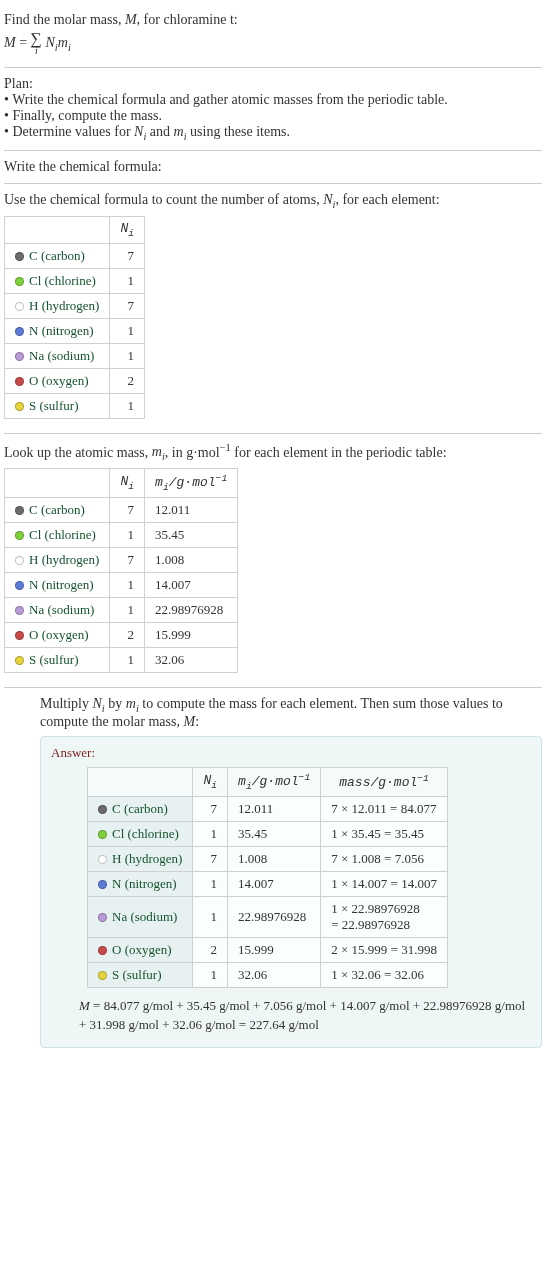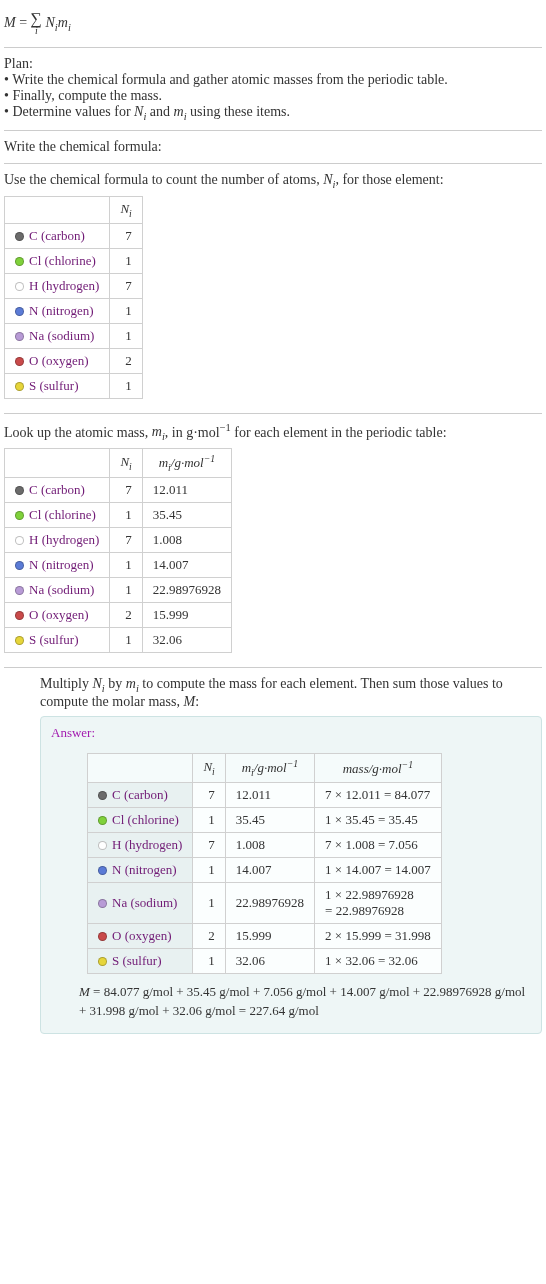--- a/index.html
+++ b/index.html
@@ -29,58 +29,61 @@
 }
 th, td {
   border: 1px solid #d0d0d0;
   padding: 4px 10px;
   text-align: left;
   font-size: 13px;
   background: #fff;
 }
 th { font-weight: normal; background: #fff; }
 td.num { text-align: right; }
-.elem-cell { color: #701a75; }
+.elem-cell { color: #14532d; }
 .bullet {
   display: inline-block;
   width: 9px; height: 9px;
   border-radius: 50%;
   margin-right: 5px;
   vertical-align: middle;
   border: 1px solid rgba(0,0,0,0.25);
 }
 
 .answer-box {
   background: #eef6f6;
   border: 1px solid #cde3e3;
   border-radius: 4px;
   padding: 8px 10px 12px 10px;
   margin-top: 6px;
 }
 .answer-box .label {
-  color: #a21caf;
+  color: #7f1d1d;
   font-size: 13px;
-  margin-bottom: 12px;
+  margin-bottom: 6px;
 }
 .answer-box table { margin-left: 36px; }
 .answer-box th { background: #f5fbfb; text-align: center; }
 .answer-box td { background: #fbfefe; }
 .answer-box td.elem-cell { background: #e8f1f1; }
 .final-line {
   margin-left: 28px;
   margin-top: 8px;
   font-size: 13px;
   line-height: 1.5;
 }
-.hdr-cell { font-style: italic; text-align: center; }
+.hdr-cell { font-style: italic; text-align: center; font-family: Liberation Mono, monospace; }
 </style>
 </head>
 <body>
 
 <div class="section">
+  <div class="title-line">
+    <span>Find the molar mass, </span><span class="ital">M</span><span>, for chloramine t:</span>
+  </div>
   <div class="formula-line">
     <span class="ital">M</span>
     <span> = </span>
     <span style="display:inline-block;vertical-align:middle;text-align:center;line-height:0.9;">
       <span style="display:block;font-size:16px;">∑</span>
       <span class="ital" style="display:block;font-size:10px;">i</span>
     </span>
     <span>
       <span class="ital"> N</span><span class="sub ital">i</span><span class="ital">m</span><span class="sub ital">i</span>
     </span>
@@ -95,21 +98,21 @@
     <span>• Determine values for </span><span class="ital">N<span class="sub">i</span></span><span> and </span><span class="ital">m<span class="sub">i</span></span><span> using these items.</span>
   </div>
 </div>
 
 <div class="section">
   <div>Write the chemical formula:</div>
 </div>
 
 <div class="section">
   <div>
-    <span>Use the chemical formula to count the number of atoms, </span><span class="ital">N<span class="sub">i</span></span><span>, for those element:</span>
+    <span>Use the chemical formula to count the number of atoms, </span><span class="ital">N<span class="sub">i</span></span><span>, for each element:</span>
   </div>
   <table>
     <tbody>
         <tr>
       <th></th>
       <th class="hdr-cell"><span class="ital">N</span><span class="sub ital">i</span></th>
     </tr>
     </tbody>
       <tbody id="count-body">
         <tr>

